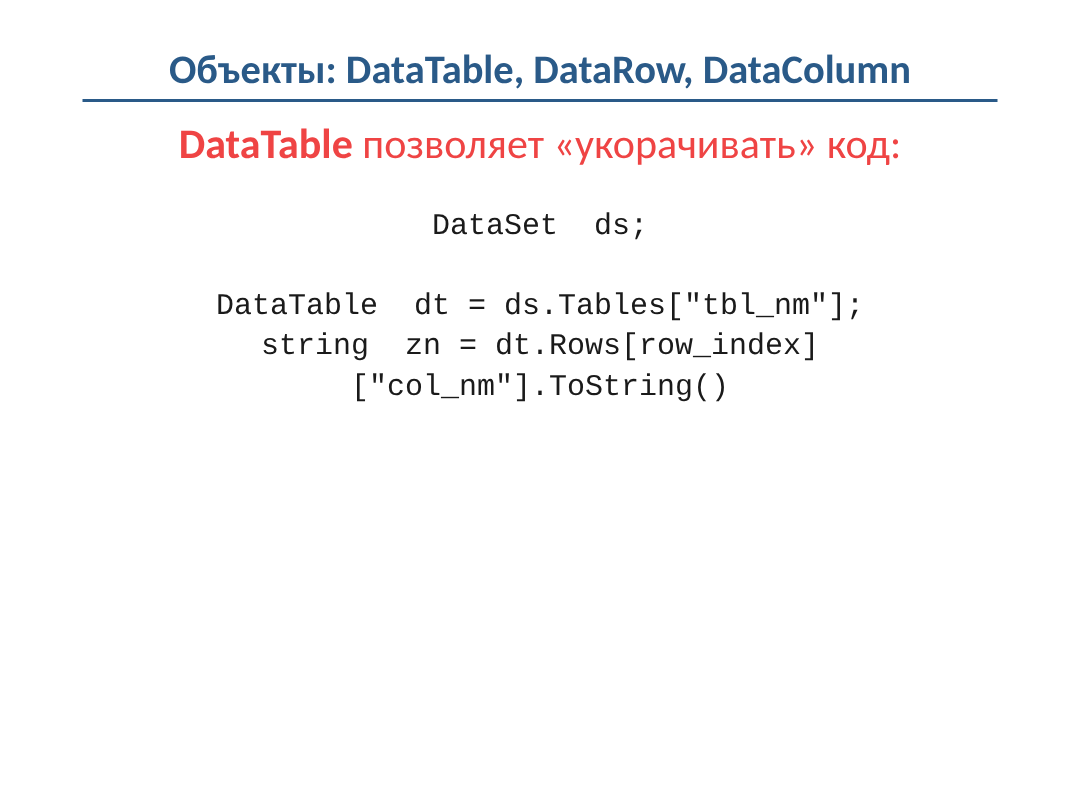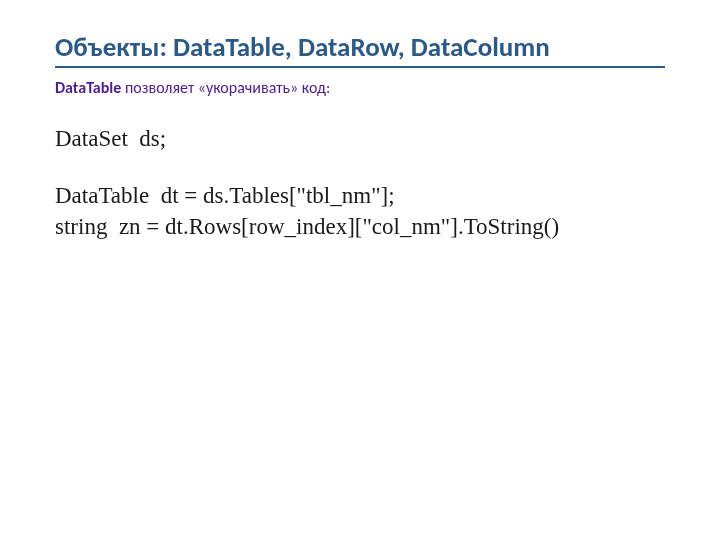--- a/index.html
+++ b/index.html
@@ -1,18 +1,19 @@
 <!DOCTYPE html>
 <html><head>
   <meta charset="utf-8">
   <style>
     * {
       margin: 0;
       padding: 0;
       box-sizing: border-box;
+      text-align: center;
     }
     body {
       width: 720px;
       height: 540px;
       background: #ffffff;
       font-family: Calibri, Arial, sans-serif;
       padding: 30px 55px 20px 55px;
       position: relative;
     }
     .title {
@@ -21,33 +22,33 @@
       font-weight: bold;
       line-height: 1.25;
       margin-bottom: 2px;
     }
     .title-underline {
       border-bottom: 2px solid #2a5a88;
       margin-bottom: 10px;
       width: 100%;
     }
     .intro {
-      color: #4c1d95;
-      font-size: 16px;
+      color: #ef4444;
+      font-size: 28px;
       margin-bottom: 24px;
       line-height: 1.3;
     }
     .intro-bold {
       font-weight: bold;
     }
     .code-block {
       color: #1a1a1a;
-      font-size: 23px;
+      font-size: 20px;
       line-height: 1.35;
-      font-family: Liberation Serif, serif;
+      font-family: Liberation Mono, monospace;
     }
     .code-line {
       display: block;
       white-space: pre-wrap;
     }
     .code-gap {
       height: 26px;
     }
   </style>
 </head>

